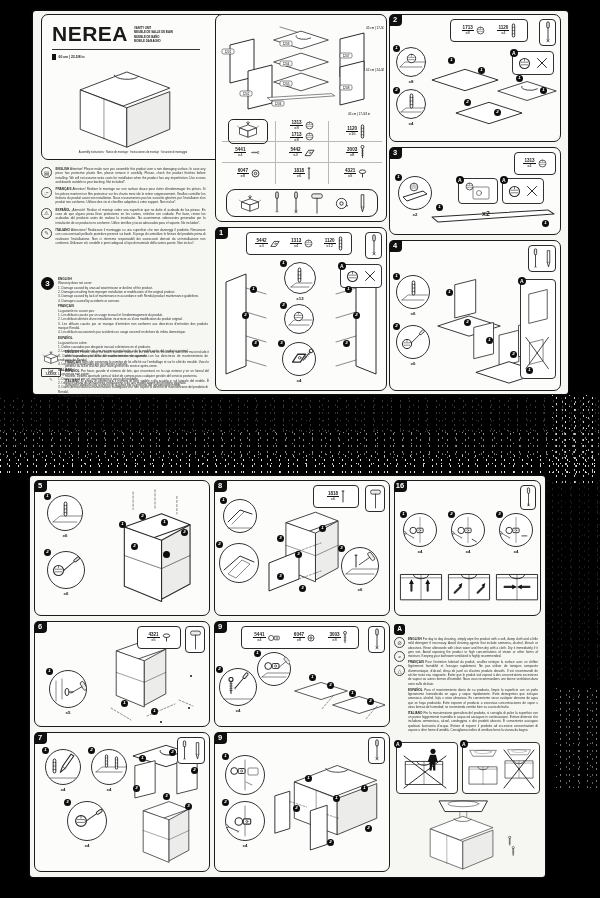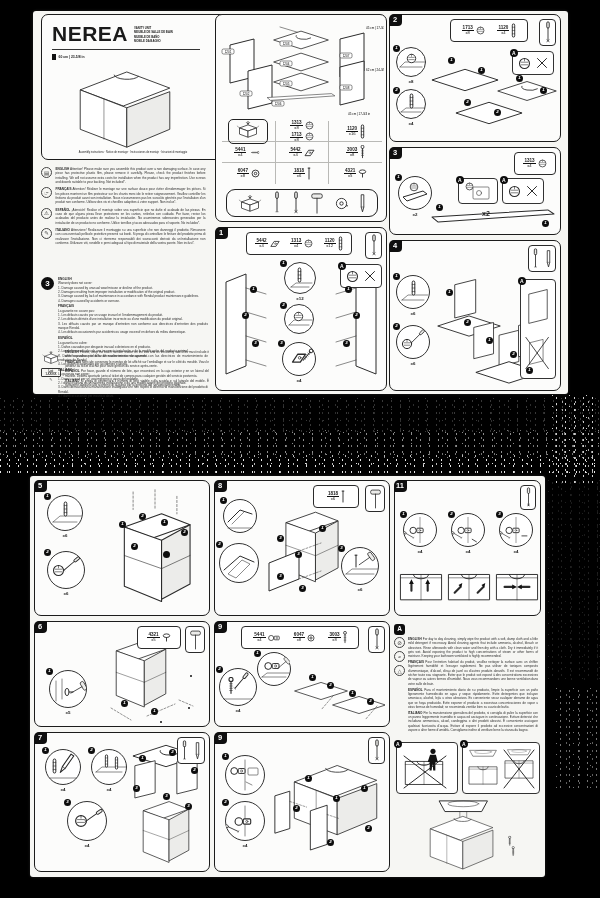--- a/index.html
+++ b/index.html
@@ -897,21 +897,21 @@
       </svg>
   <i class="dt" style="left:90px;top:42px">1</i>
   <i class="dt" style="left:78px;top:72px">2</i>
   <i class="dt" style="left:118px;top:62px">1</i>
   <i class="dt" style="left:146px;top:52px">1</i>
   <i class="dt" style="left:150px;top:92px">2</i>
   <i class="dt" style="left:112px;top:106px">2</i>
  </div>
 
  <div class="pnl" style="left:364px;top:4px;width:147px;height:136px">
-  <div class="nb">11</div>
+  <div class="nb">16</div>
   <div class="chips" style="right:4px;top:4px;width:16px;height:25px">
         <svg width="7" height="21" viewBox="0 0 8 26">
           <use href="#sd2"></use>
         </svg>
       </div>
   <div class="ins" style="left:8px;top:32px;width:34px;height:34px"><svg width="32" height="32" viewBox="0 0 38 38">
           <path class="ln thin" d="M19 4v30"></path>
           <use href="#hng" x="6" y="14" width="18" height="11"></use>
           <use href="#sd" x="1" y="16" width="7" height="18" transform="rotate(-60 5 24)"></use>
         </svg></div>

